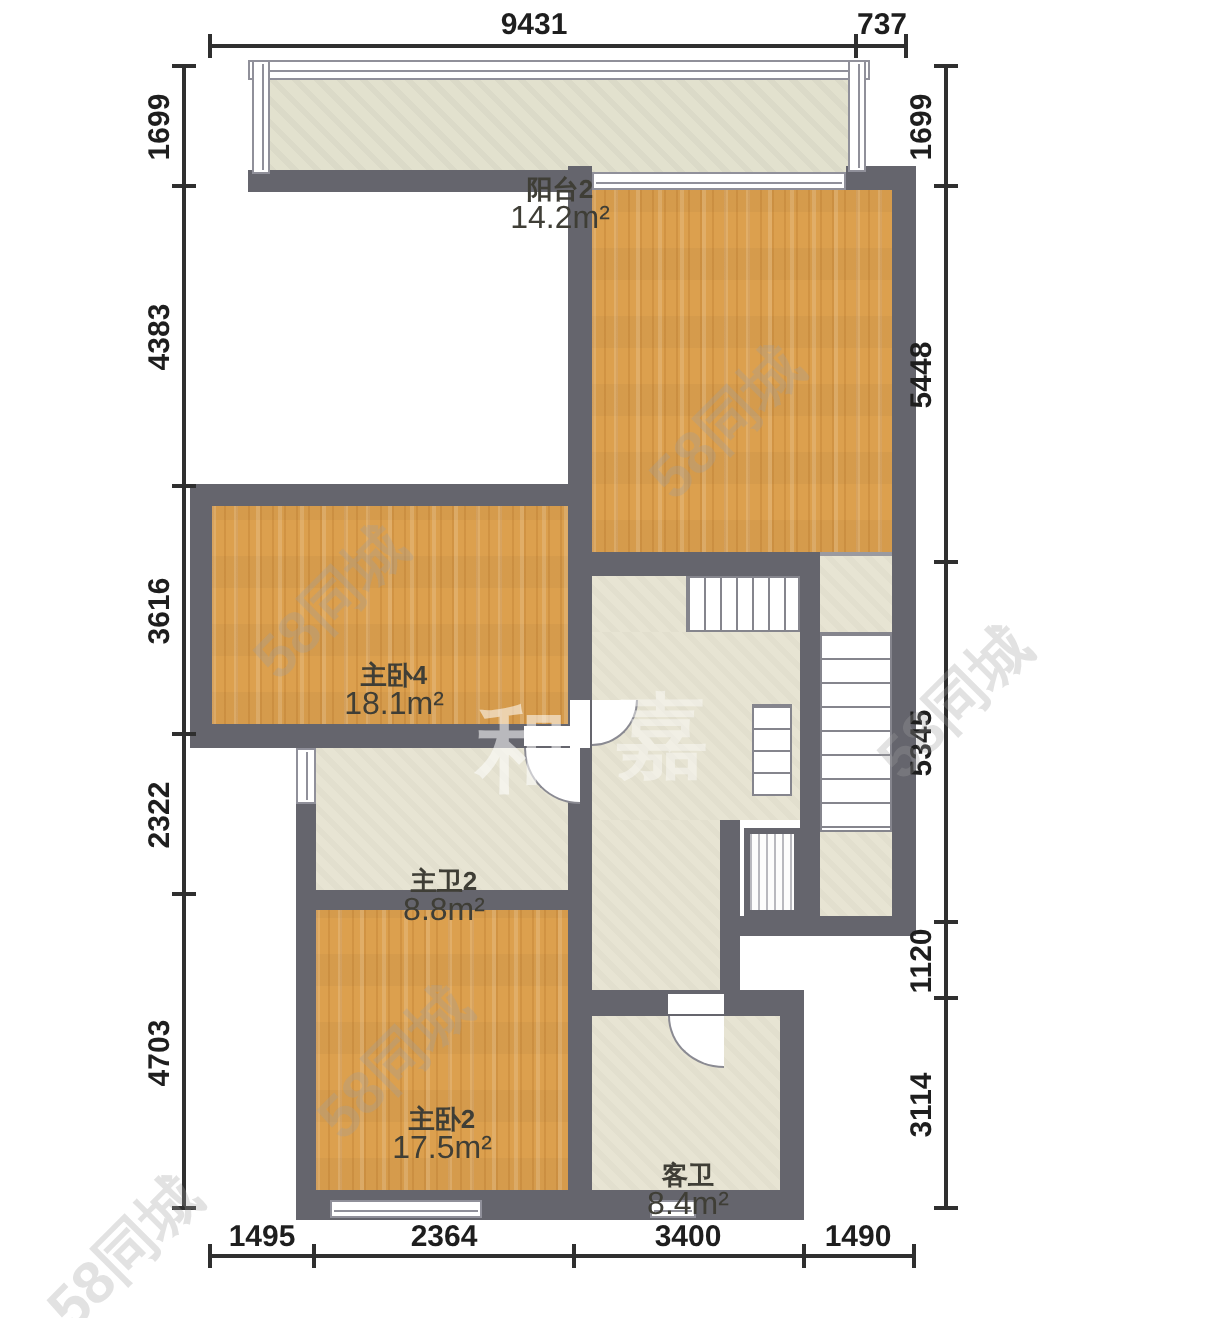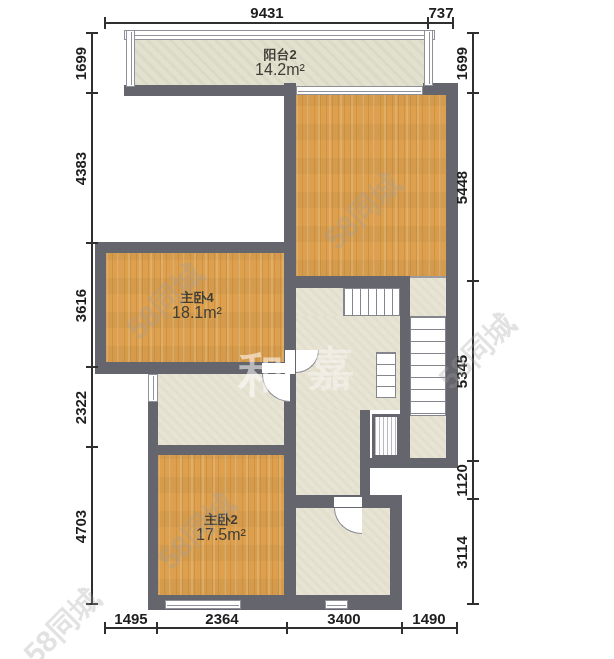--- a/index.html
+++ b/index.html
@@ -30,21 +30,21 @@
   .closet{position:absolute;background:#fdfdfd;border:3px solid #65656d;
         background-image:repeating-linear-gradient(90deg,#b9b9bf 0 1px,transparent 1px 4px);}
   .doorgap{position:absolute;background:#fff;}
   .arc{position:absolute;background:#fff;}
   .arc-bl{border-left:1px solid #8a8a92;border-bottom:1px solid #8a8a92;border-bottom-left-radius:100% 100%;}
   .arc-br{border-right:1px solid #8a8a92;border-bottom:1px solid #8a8a92;border-bottom-right-radius:100% 100%;}
   .dline{position:absolute;background:#2f2f2f;}
   .tick{position:absolute;background:#2f2f2f;}
   .dim{position:absolute;color:#1e1e1e;font-size:15px;font-weight:600;text-align:center;white-space:nowrap;}
   .dim.v{width:60px;height:15px;line-height:15px;transform:rotate(-90deg);}
-  .rlabel{position:absolute;text-align:center;color:#3f3e36;line-height:15px;}
+  .rlabel{position:absolute;text-align:center;color:#3f3e36;line-height:15px;margin-top:40px;}
   .rlabel .nm{display:block;font-size:13px;font-weight:700;}
   .rlabel .ar{display:block;font-size:16px;font-weight:400;}
   .wm{position:absolute;color:rgba(158,158,158,.30);font-size:30px;font-weight:700;
       transform:rotate(-45deg);transform-origin:left top;white-space:nowrap;pointer-events:none;}
   .wmbig{position:absolute;color:rgba(255,255,255,.55);font-size:46px;font-weight:700;pointer-events:none;}
 </style>
 </head>
 <body>
 
 <div class="canvas">
@@ -102,23 +102,31 @@
   <div class="arc arc-bl" style="left:334px;top:508px;width:28px;height:26px;"></div>
 
   <div class="rlabel" style="left:230px;top:47px;width:100px;">
     <span class="nm">阳台2</span>
     <span class="ar">14.2m²</span>
   </div>
   <div class="rlabel" style="left:147px;top:290px;width:100px;">
     <span class="nm">主卧4</span>
     <span class="ar">18.1m²</span>
   </div>
+  <div class="rlabel" style="left:172px;top:393px;width:100px;">
+    <span class="nm">主卫2</span>
+    <span class="ar">8.8m²</span>
+  </div>
   <div class="rlabel" style="left:171px;top:512px;width:100px;">
     <span class="nm">主卧2</span>
     <span class="ar">17.5m²</span>
+  </div>
+  <div class="rlabel" style="left:294px;top:540px;width:100px;">
+    <span class="nm">客卫</span>
+    <span class="ar">8.4m²</span>
   </div>
 
   <div class="dline" style="left:105px;top:22px;width:349px;height:2px;"></div>
   <div class="dline" style="left:105px;top:627px;width:353px;height:2px;"></div>
   <div class="dline" style="left:91px;top:33px;width:2px;height:572px;"></div>
   <div class="dline" style="left:472px;top:33px;width:2px;height:572px;"></div>
 
   <div class="tick" style="left:104px;top:17px;width:2px;height:12px;"></div>
   <div class="tick" style="left:427px;top:17px;width:2px;height:12px;"></div>
   <div class="tick" style="left:452px;top:17px;width:2px;height:12px;"></div>

